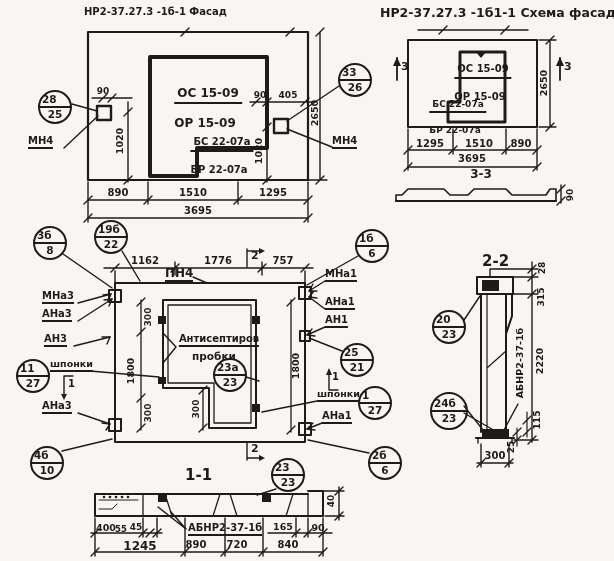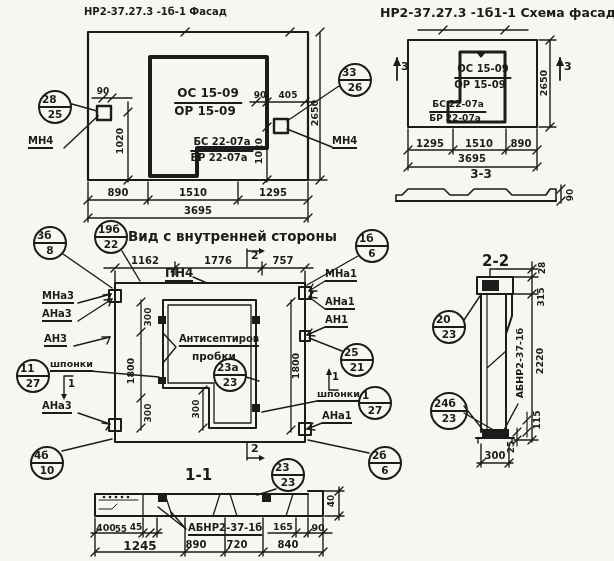--- a/index.html
+++ b/index.html
@@ -13,21 +13,21 @@
       transform:translate(-50%,-50%) rotate(-90deg)}
   .ul{border-bottom:2px solid var(--ink,#1e1c1a);padding-bottom:1px;display:inline-block}
   .callout{position:absolute;width:34px;height:34px;border:2px solid var(--ink,#1e1c1a);
            border-radius:50%;display:flex;flex-direction:column;align-items:center;
            justify-content:center;font-weight:bold;font-size:10.5px;line-height:1.25;}
   .callout.lg{width:38px;height:38px}
   .callout .num{border-bottom:2px solid var(--ink,#1e1c1a);width:100%;padding:0 2px}
   .callout .den{padding:0 2px}
   .frac{position:absolute;text-align:left;font-weight:bold;line-height:1.25}
   .frac .num{display:block;border-bottom:2px solid var(--ink,#1e1c1a);padding:0 3px 1px}
-  .frac .den{display:block;padding-top:0}
+  .frac .den{display:block;padding-top:12px}
 </style>
 </head>
 <body>
 
 <div id="sheet">
 
 <svg class="lines" width="614" height="561" viewBox="0 0 614 561">
   <g stroke="#1e1c1a" fill="none" stroke-width="1.4" stroke-linecap="round" stroke-linejoin="round">
 
     <g>
@@ -187,21 +187,20 @@
 
 <div class="vt" style="left:544px;top:83px;font-size:9.5px">2650</div>
 <div class="t cx" style="left:430px;top:139px;font-size:10px">1295</div>
 <div class="t cx" style="left:479px;top:139px;font-size:10px">1510</div>
 <div class="t cx" style="left:521px;top:139px;font-size:10px">890</div>
 <div class="t cx" style="left:472px;top:154px;font-size:10px">3695</div>
 
 <div class="t cx" style="left:481px;top:168px;font-size:12px">3-3</div>
 <div class="vt" style="left:570px;top:195px;font-size:9px">90</div>
 
-<div class="t" style="left:128px;top:230px;font-size:13.5px">Вид с внутренней стороны</div>
 <div class="callout" style="left:94px;top:220px">
   <span class="num">19б</span>
   <span class="den">22</span>
 </div>
 <div class="callout" style="left:355px;top:229px">
   <span class="num">1б</span>
   <span class="den">6</span>
 </div>
 
 <div class="t cx" style="left:145px;top:256px;font-size:10px">1162</div>

